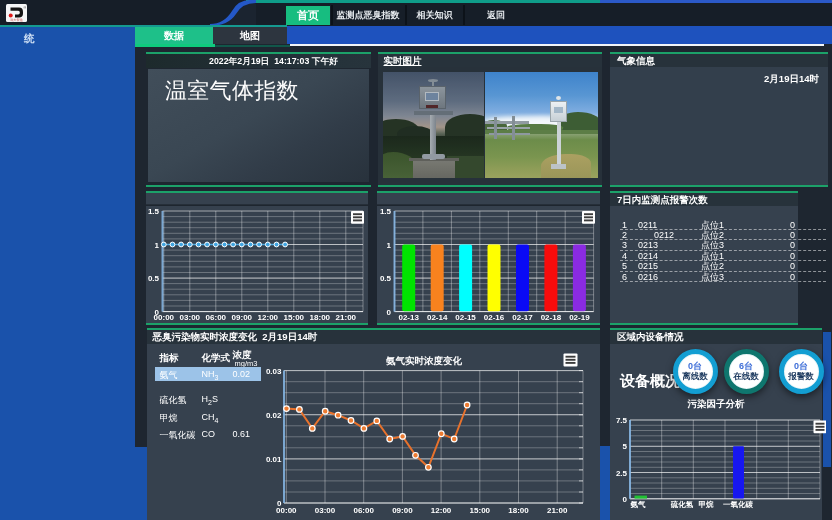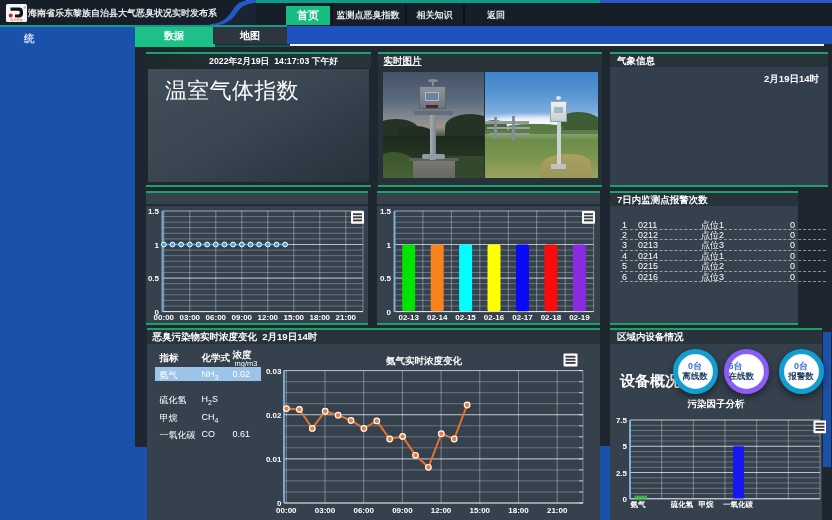--- a/index.html
+++ b/index.html
@@ -22,21 +22,20 @@
  <path d="M0 26 Q18 26 26 14 Q32 3 46 3 L46 26 Z" fill="#1b2430"></path>
  <path d="M0 26 Q18 26 26 14 Q32 3 46 3 L46 0 L40 0 Q28 0 22 11 Q14 24 0 24 Z" fill="#2458c8"></path>
 </svg>
 <svg width="22" height="19" viewBox="0 0 22 19" style="position:absolute;left:6px;top:4px">
       <rect x="0" y="0" width="21" height="18" rx="1.5" fill="#f5f6f7"></rect>
       <path d="M4.5 3.6 L13 3.6 Q17 3.6 17 8 L17 9.6 Q17 13.6 13 13.6 L9 13.6 L9 10.6 L12.2 10.6 Q13.8 10.6 13.8 8.8 L13.8 8.2 Q13.8 6.7 12.2 6.7 L4.5 6.7 Z" fill="#141414"></path>
       <circle cx="4.7" cy="11.6" r="2" fill="#e01818"></circle>
       <text x="17.5" y="4.5" font-size="3.5" fill="#333">®</text>
       <text x="10.5" y="17" font-size="3.2" fill="#c03030" text-anchor="middle">科大智造</text>
     </svg>
-<div class="abs" style="left:28px;top:7px;color:#e8ebee;font-size:9px;font-weight:bold;letter-spacing:0px;">海南省乐东黎族自治县大气恶臭状况实时发布系</div>
 <div class="abs" style="left:286px;top:6px;width:44px;height:19px;background:#17bd80;color:#fff;font-size:11px;font-weight:bold;text-align:center;line-height:19px;">首页</div>
 <div class="abs" style="left:336px;top:6px;width:64px;height:19px;color:#e6eaee;font-size:9px;font-weight:bold;text-align:center;line-height:19px;white-space:nowrap;">监测点恶臭指数</div>
 <div class="abs" style="left:416px;top:6px;width:37px;height:19px;color:#e6eaee;font-size:9px;font-weight:bold;text-align:center;line-height:19px;white-space:nowrap;">相关知识</div>
 <div class="abs" style="left:486px;top:6px;width:20px;height:19px;color:#e6eaee;font-size:9px;font-weight:bold;text-align:center;line-height:19px;white-space:nowrap;">返回</div>
 <div class="abs" style="left:331px;top:5px;width:2px;height:20px;background:#0c1219;"></div>
 <div class="abs" style="left:405px;top:5px;width:2px;height:20px;background:#0c1219;"></div>
 <div class="abs" style="left:463px;top:5px;width:2px;height:20px;background:#0c1219;"></div>
 <div class="abs" style="left:0;top:25px;width:287px;height:1.5px;background:#159a90;"></div>
 <div class="abs" style="left:135px;top:27px;width:152px;height:17px;background:#2d353f;"></div>
 <div class="abs" style="left:135px;top:27px;width:78px;height:17px;background:#1ec089;color:#fff;font-size:10px;font-weight:bold;text-align:center;line-height:17px;">数据</div>
@@ -226,21 +225,21 @@
       <line x1="207" y1="29.4" x2="216" y2="29.4" stroke="#3c3c3c" stroke-width="1.9"></line>
     </svg>
     <div style="position:absolute;left:620px;top:219.5px;width:206px;height:10.4px;border-bottom:1px dashed rgba(255,255,255,.5);font-size:9px;line-height:10px;color:#fff;">
       <span style="position:absolute;left:2px;white-space:nowrap;">1</span>
       <span style="position:absolute;left:18px;white-space:nowrap;">0211</span>
       <span style="position:absolute;left:81px;white-space:nowrap;">点位1</span>
       <span style="position:absolute;left:170px;white-space:nowrap;">0</span>
     </div>
     <div style="position:absolute;left:620px;top:229.9px;width:206px;height:10.4px;border-bottom:1px dashed rgba(255,255,255,.5);font-size:9px;line-height:10px;color:#fff;">
       <span style="position:absolute;left:2px;white-space:nowrap;">2</span>
-      <span style="position:absolute;left:18px;white-space:nowrap;">0212</span>
+      <span style="position:absolute;left:34px;white-space:nowrap;">0212</span>
       <span style="position:absolute;left:81px;white-space:nowrap;">点位2</span>
       <span style="position:absolute;left:170px;white-space:nowrap;">0</span>
     </div>
     <div style="position:absolute;left:620px;top:240.4px;width:206px;height:10.4px;border-bottom:1px dashed rgba(255,255,255,.5);font-size:9px;line-height:10px;color:#fff;">
       <span style="position:absolute;left:2px;white-space:nowrap;">3</span>
       <span style="position:absolute;left:18px;white-space:nowrap;">0213</span>
       <span style="position:absolute;left:81px;white-space:nowrap;">点位3</span>
       <span style="position:absolute;left:170px;white-space:nowrap;">0</span>
     </div>
     <div style="position:absolute;left:620px;top:250.8px;width:206px;height:10.4px;border-bottom:1px dashed rgba(255,255,255,.5);font-size:9px;line-height:10px;color:#fff;">
@@ -266,21 +265,21 @@
 </div>
 <div class="panel" style="left:610px;top:327.5px;width:212px;height:192.5px;">
  <div class="phead" style="padding-left:7px;height:14px;line-height:14px;">区域内设备情况</div>
  <div style="position:absolute;left:10px;top:42px;color:#fff;font-size:15px;font-weight:bold;">设备概况:</div>
  <div style="position:absolute;left:0;top:68px;width:100%;text-align:center;color:#fff;font-size:9.5px;font-weight:bold;">污染因子分析</div>
 </div>
 <div style="position:absolute;left:672.5px;top:349px;width:45px;height:45px;border-radius:50%;background:#ffffff;border:5px solid #139ed2;box-sizing:border-box;box-shadow:0 3px 7px rgba(0,0,0,.5), inset 0 0 0 1px #e8f4f6;text-align:center;">
       <div style="font-size:9px;font-weight:bold;color:#3f6fd8;margin-top:8px;line-height:9.5px;">0台</div>
       <div style="font-size:8.5px;font-weight:bold;color:#1d3a5f;line-height:9.5px;">离线数</div>
     </div>
-    <div style="position:absolute;left:723.5px;top:349px;width:45px;height:45px;border-radius:50%;background:#ffffff;border:5px solid #8b5cf6;box-sizing:border-box;box-shadow:0 3px 7px rgba(0,0,0,.5), inset 0 0 0 1px #e8f4f6;">
+    <div style="position:absolute;left:723.5px;top:349px;width:45px;height:45px;border-radius:50%;background:#ffffff;border:5px solid #0f766e;box-sizing:border-box;box-shadow:0 3px 7px rgba(0,0,0,.5), inset 0 0 0 1px #e8f4f6;text-align:center;">
       <div style="font-size:9px;font-weight:bold;color:#3f6fd8;margin-top:8px;line-height:9.5px;">6台</div>
       <div style="font-size:8.5px;font-weight:bold;color:#1d3a5f;line-height:9.5px;">在线数</div>
     </div>
     <div style="position:absolute;left:778.5px;top:349px;width:45px;height:45px;border-radius:50%;background:#ffffff;border:5px solid #139ed2;box-sizing:border-box;box-shadow:0 3px 7px rgba(0,0,0,.5), inset 0 0 0 1px #e8f4f6;text-align:center;">
       <div style="font-size:9px;font-weight:bold;color:#3f6fd8;margin-top:8px;line-height:9.5px;">0台</div>
       <div style="font-size:8.5px;font-weight:bold;color:#1d3a5f;line-height:9.5px;">报警数</div>
     </div>
 <div class="abs" style="left:146.5px;top:342px;width:140px;height:205px;color:#fff;">
  <span style="position:absolute;left:13px;top:10px;font-size:9.5px;font-weight:bold;">指标</span>
  <span style="position:absolute;left:55px;top:10px;font-size:9.5px;font-weight:bold;">化学式</span>

